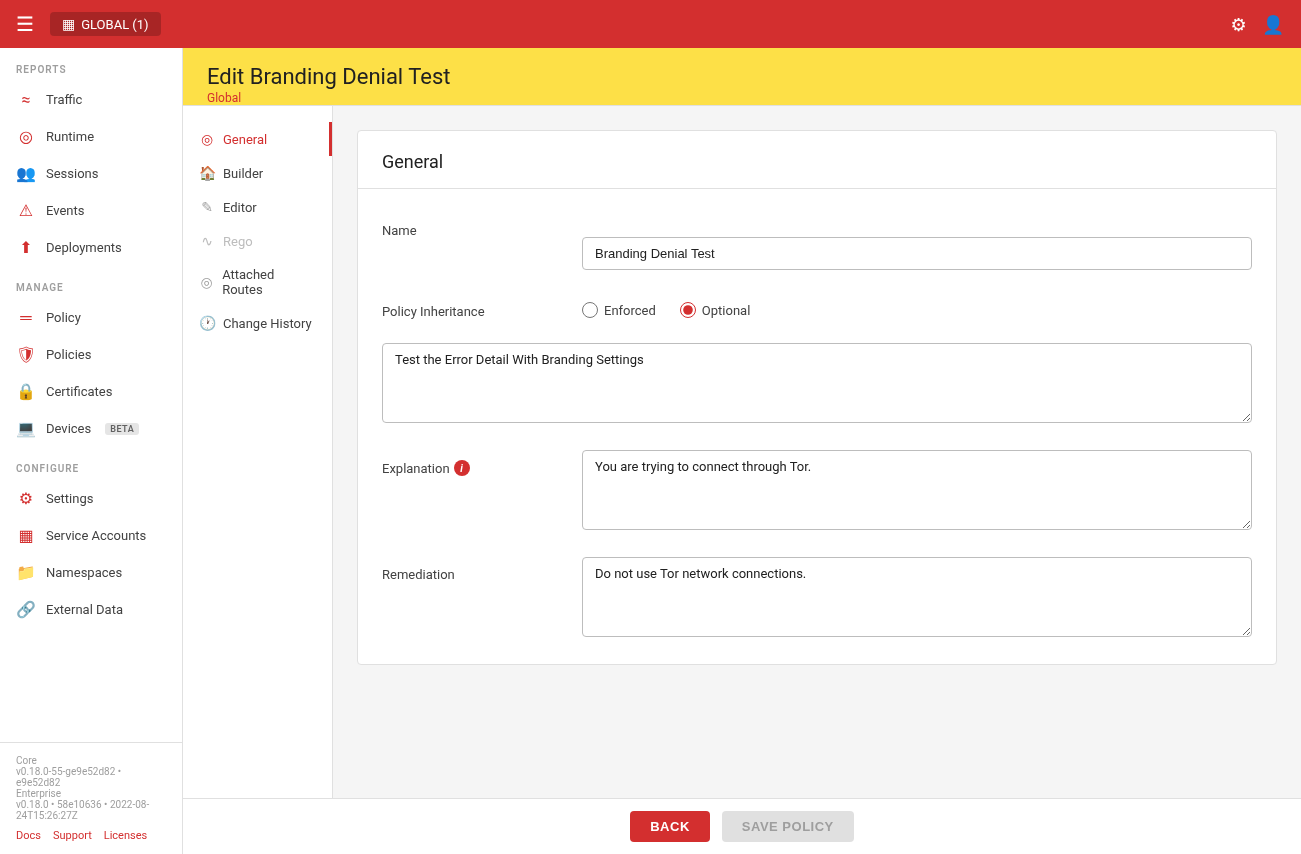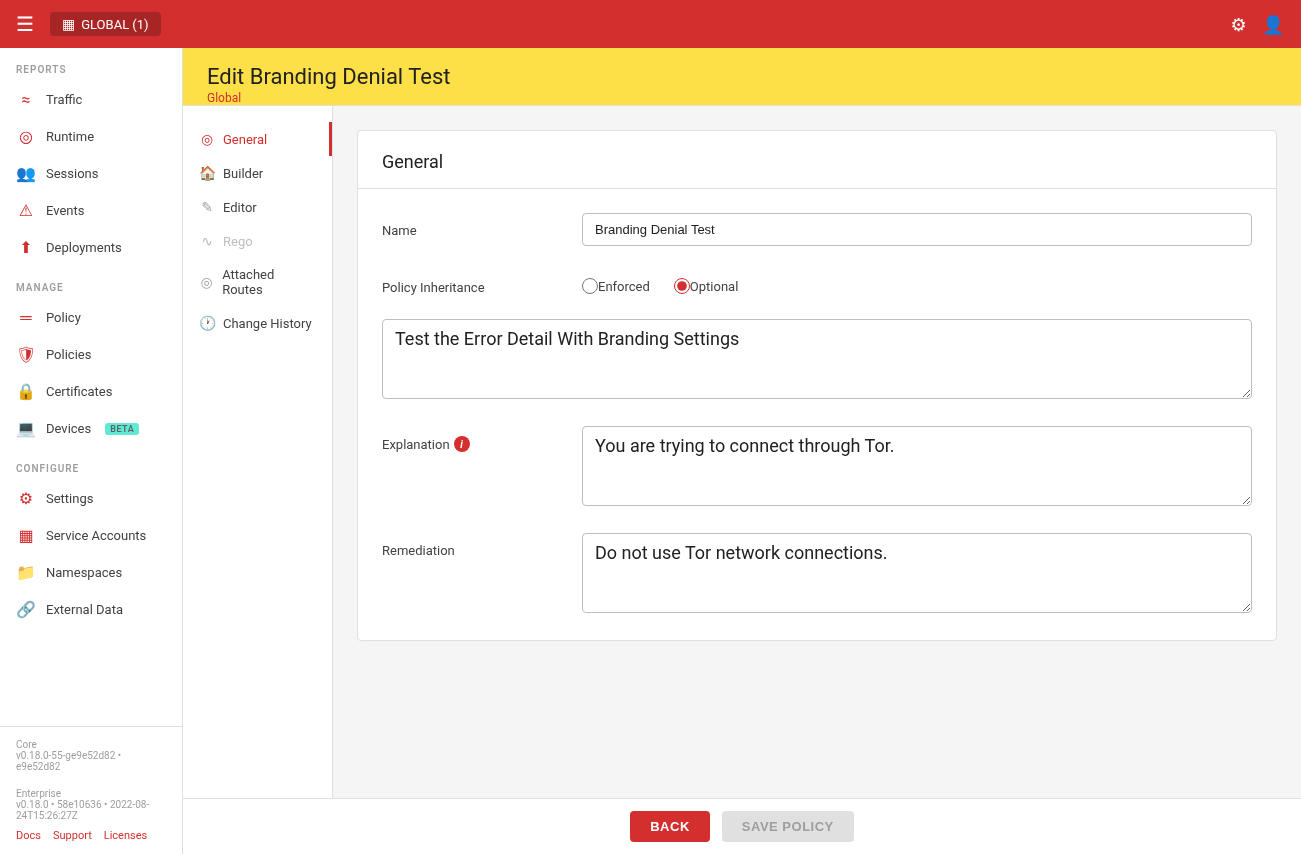--- a/index.html
+++ b/index.html
@@ -61,21 +61,21 @@
       padding: 9px 16px;
       cursor: pointer;
       color: #424242;
       font-size: 13px;
       position: relative;
     }
     .sidebar-icon { font-size: 16px; width: 20px; text-align: center; }
     .sidebar-icon.red { color: #d32f2f; }
     .badge {
       font-size: 9px;
-      background: #5eead4;
+      background: #e5e5e5;
       color: #616161;
       padding: 1px 5px;
       border-radius: 3px;
       margin-left: 4px;
       font-weight: 600;
       letter-spacing: 0.5px;
     }
     .sidebar-footer {
       margin-top: auto;
       padding: 12px 16px;
@@ -193,43 +193,45 @@
     .form-field { flex: 1; }
     .form-input {
       width: 100%;
       border: 1px solid #bdbdbd;
       border-radius: 4px;
       padding: 8px 12px;
       font-size: 13px;
       color: #212121;
       outline: none;
       background: white;
+      margin-top: 24px;
     }
     .form-textarea {
       width: 100%;
       border: 1px solid #bdbdbd;
       border-radius: 4px;
       padding: 8px 12px;
-      font-size: 18px;
+      font-size: 13px;
       color: #212121;
       outline: none;
       resize: vertical;
       height: 80px;
       font-family: inherit;
       background: white;
     }
     .radio-group {
       display: flex;
       align-items: center;
       gap: 24px;
       padding-top: 8px;
     }
     .radio-option {
       display: flex;
       align-items: center;
+      gap: 6px;
       cursor: pointer;
     }
     .radio-input {
       accent-color: #d32f2f;
       cursor: pointer;
       width: 16px;
       height: 16px;
     }
     .radio-label { font-size: 13px; color: #424242; cursor: pointer; }
     .form-label-with-icon {
@@ -359,21 +361,21 @@
       <span>Namespaces</span>
     </div>
     <div class="sidebar-item">
       <span class="sidebar-icon red">🔗</span>
       <span>External Data</span>
     </div>
 
     <div class="sidebar-footer">
       <div>Core</div>
       <div>v0.18.0-55-ge9e52d82 • e9e52d82</div>
-      <div style="margin-top:16px;">Enterprise</div>
+      <div style="margin-top:0;">Enterprise</div>
       <div>v0.18.0 • 58e10636 • 2022-08-24T15:26:27Z</div>
       <div class="sidebar-footer-links">
         <a class="sidebar-footer-link">Docs</a>
         <a class="sidebar-footer-link">Support</a>
         <a class="sidebar-footer-link">Licenses</a>
       </div>
     </div>
   </div>
 
   <div class="content-area">

